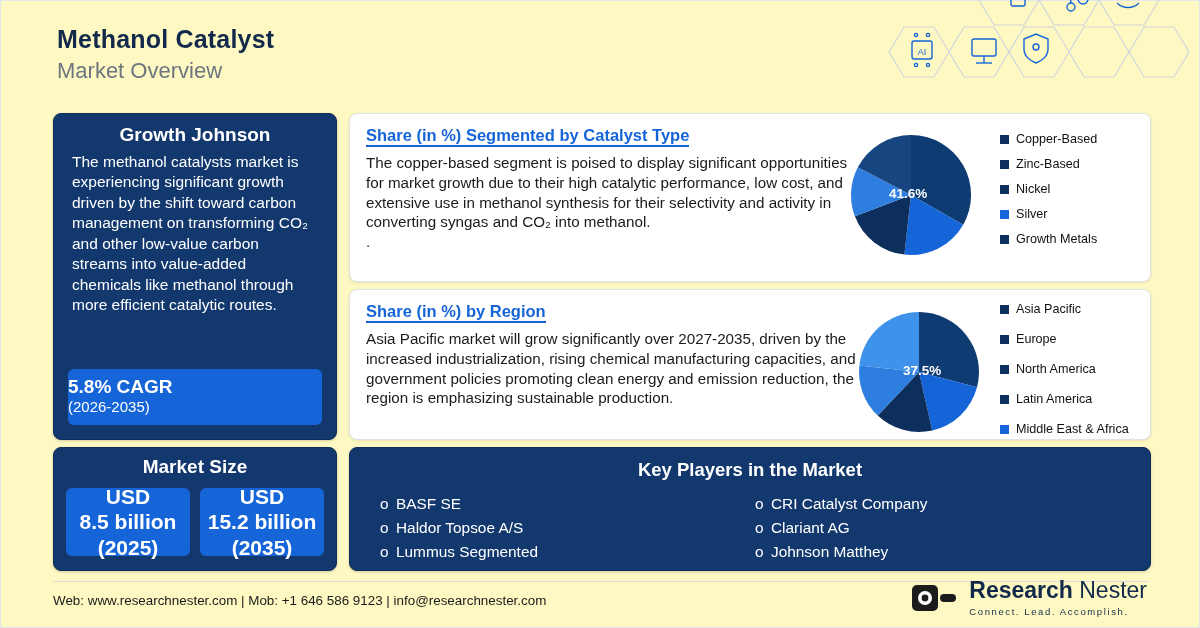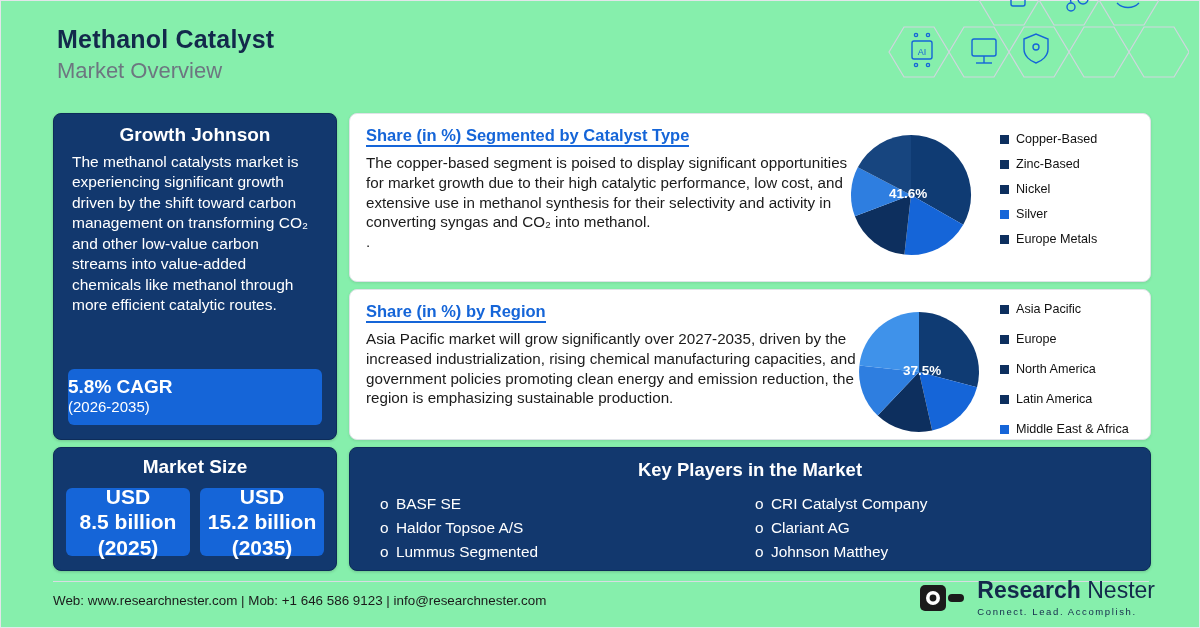--- a/index.html
+++ b/index.html
@@ -5,21 +5,21 @@
   html,body{margin:0;padding:0;}
   body{
     width:1200px;height:628px;
     background:#eef1f5;
     font-family:"Liberation Sans", sans-serif;
     overflow:hidden;
   }
   #page{
     position:relative;
     width:1200px;height:628px;
-    background:#86efac;
+    background:#fef9c3;
     box-sizing:border-box;
     border:1px solid #e3e6ea;
   }
 
   
   .header{position:absolute;left:56px;top:24px;}
   .title{
     font-size:25px;font-weight:bold;color:#13294b;letter-spacing:.2px;
     line-height:1.15;
   }
@@ -113,21 +113,21 @@
   .kp-item .bullet{display:inline-block;width:16px;}
 
   
   .footer-line{
     position:absolute;left:52px;top:580px;width:1096px;height:1px;background:#d8dde3;
   }
   .footer-text{
     position:absolute;left:52px;top:592px;font-size:13.4px;color:#1b1b1b;
   }
   .brand{
-    position:absolute;right:44px;top:578px;display:flex;align-items:center;
+    position:absolute;right:52px;top:578px;display:flex;align-items:center;
   }
   .brand-text{margin-left:10px;}
   .brand-name{font-size:23px;font-weight:bold;color:#13294b;line-height:1;}
   .brand-name .light{font-weight:normal;color:#13294b;}
   .brand-tag{font-size:9.5px;letter-spacing:1.6px;color:#13294b;margin-top:4px;}
 </style>
 </head>
 <body>
 
 <div id="page">
@@ -233,21 +233,21 @@
       <div class="legend-row">
           <span class="swatch" style="background:#0d2f5e"></span>
           <span>Nickel</span>
         </div>
       <div class="legend-row">
           <span class="swatch" style="background:#1565d8"></span>
           <span>Silver</span>
         </div>
       <div class="legend-row">
           <span class="swatch" style="background:#0d2f5e"></span>
-          <span>Europe Metals</span>
+          <span>Growth Metals</span>
         </div>
     </div>
   </div>
 
   <div class="seg-card seg2">
     <div class="seg-title underline">Share (in %) by Region</div>
     <div class="seg-text">Asia Pacific market will grow significantly over 2027-2035, driven by the increased industrialization, rising chemical manufacturing capacities, and government policies promoting clean energy and emission reduction, the region is emphasizing sustainable production.</div>
 
     
     <div style="position:absolute;left:505px;top:18px;width:128px;height:128px;">

